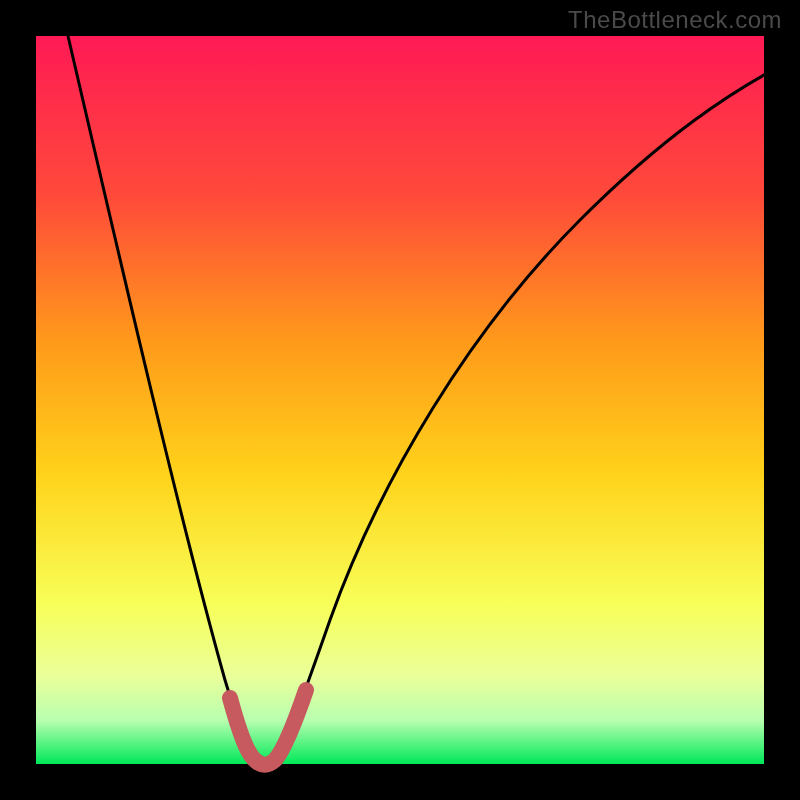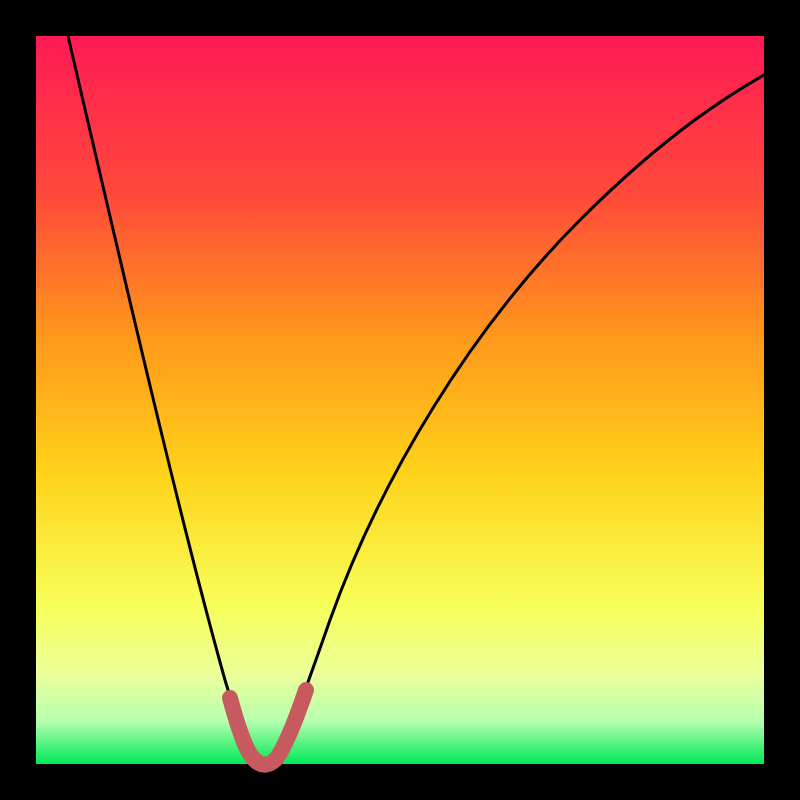--- a/index.html
+++ b/index.html
@@ -28,20 +28,21 @@
   }
   svg {
     display: block;
   }
 </style>
 </head>
 <body>
 
 <div class="stage">
 
+  <div class="watermark">TheBottleneck.com</div>
 
   <svg width="800" height="800" viewBox="0 0 800 800">
 
     <defs>
       <linearGradient id="heat" x1="0" y1="0" x2="0" y2="1">
         <stop offset="0%" stop-color="#ff1a55"></stop>
         <stop offset="22%" stop-color="#ff4a3a"></stop>
         <stop offset="42%" stop-color="#ff9a1a"></stop>
         <stop offset="60%" stop-color="#ffd21a"></stop>
         <stop offset="78%" stop-color="#f7ff58"></stop>

